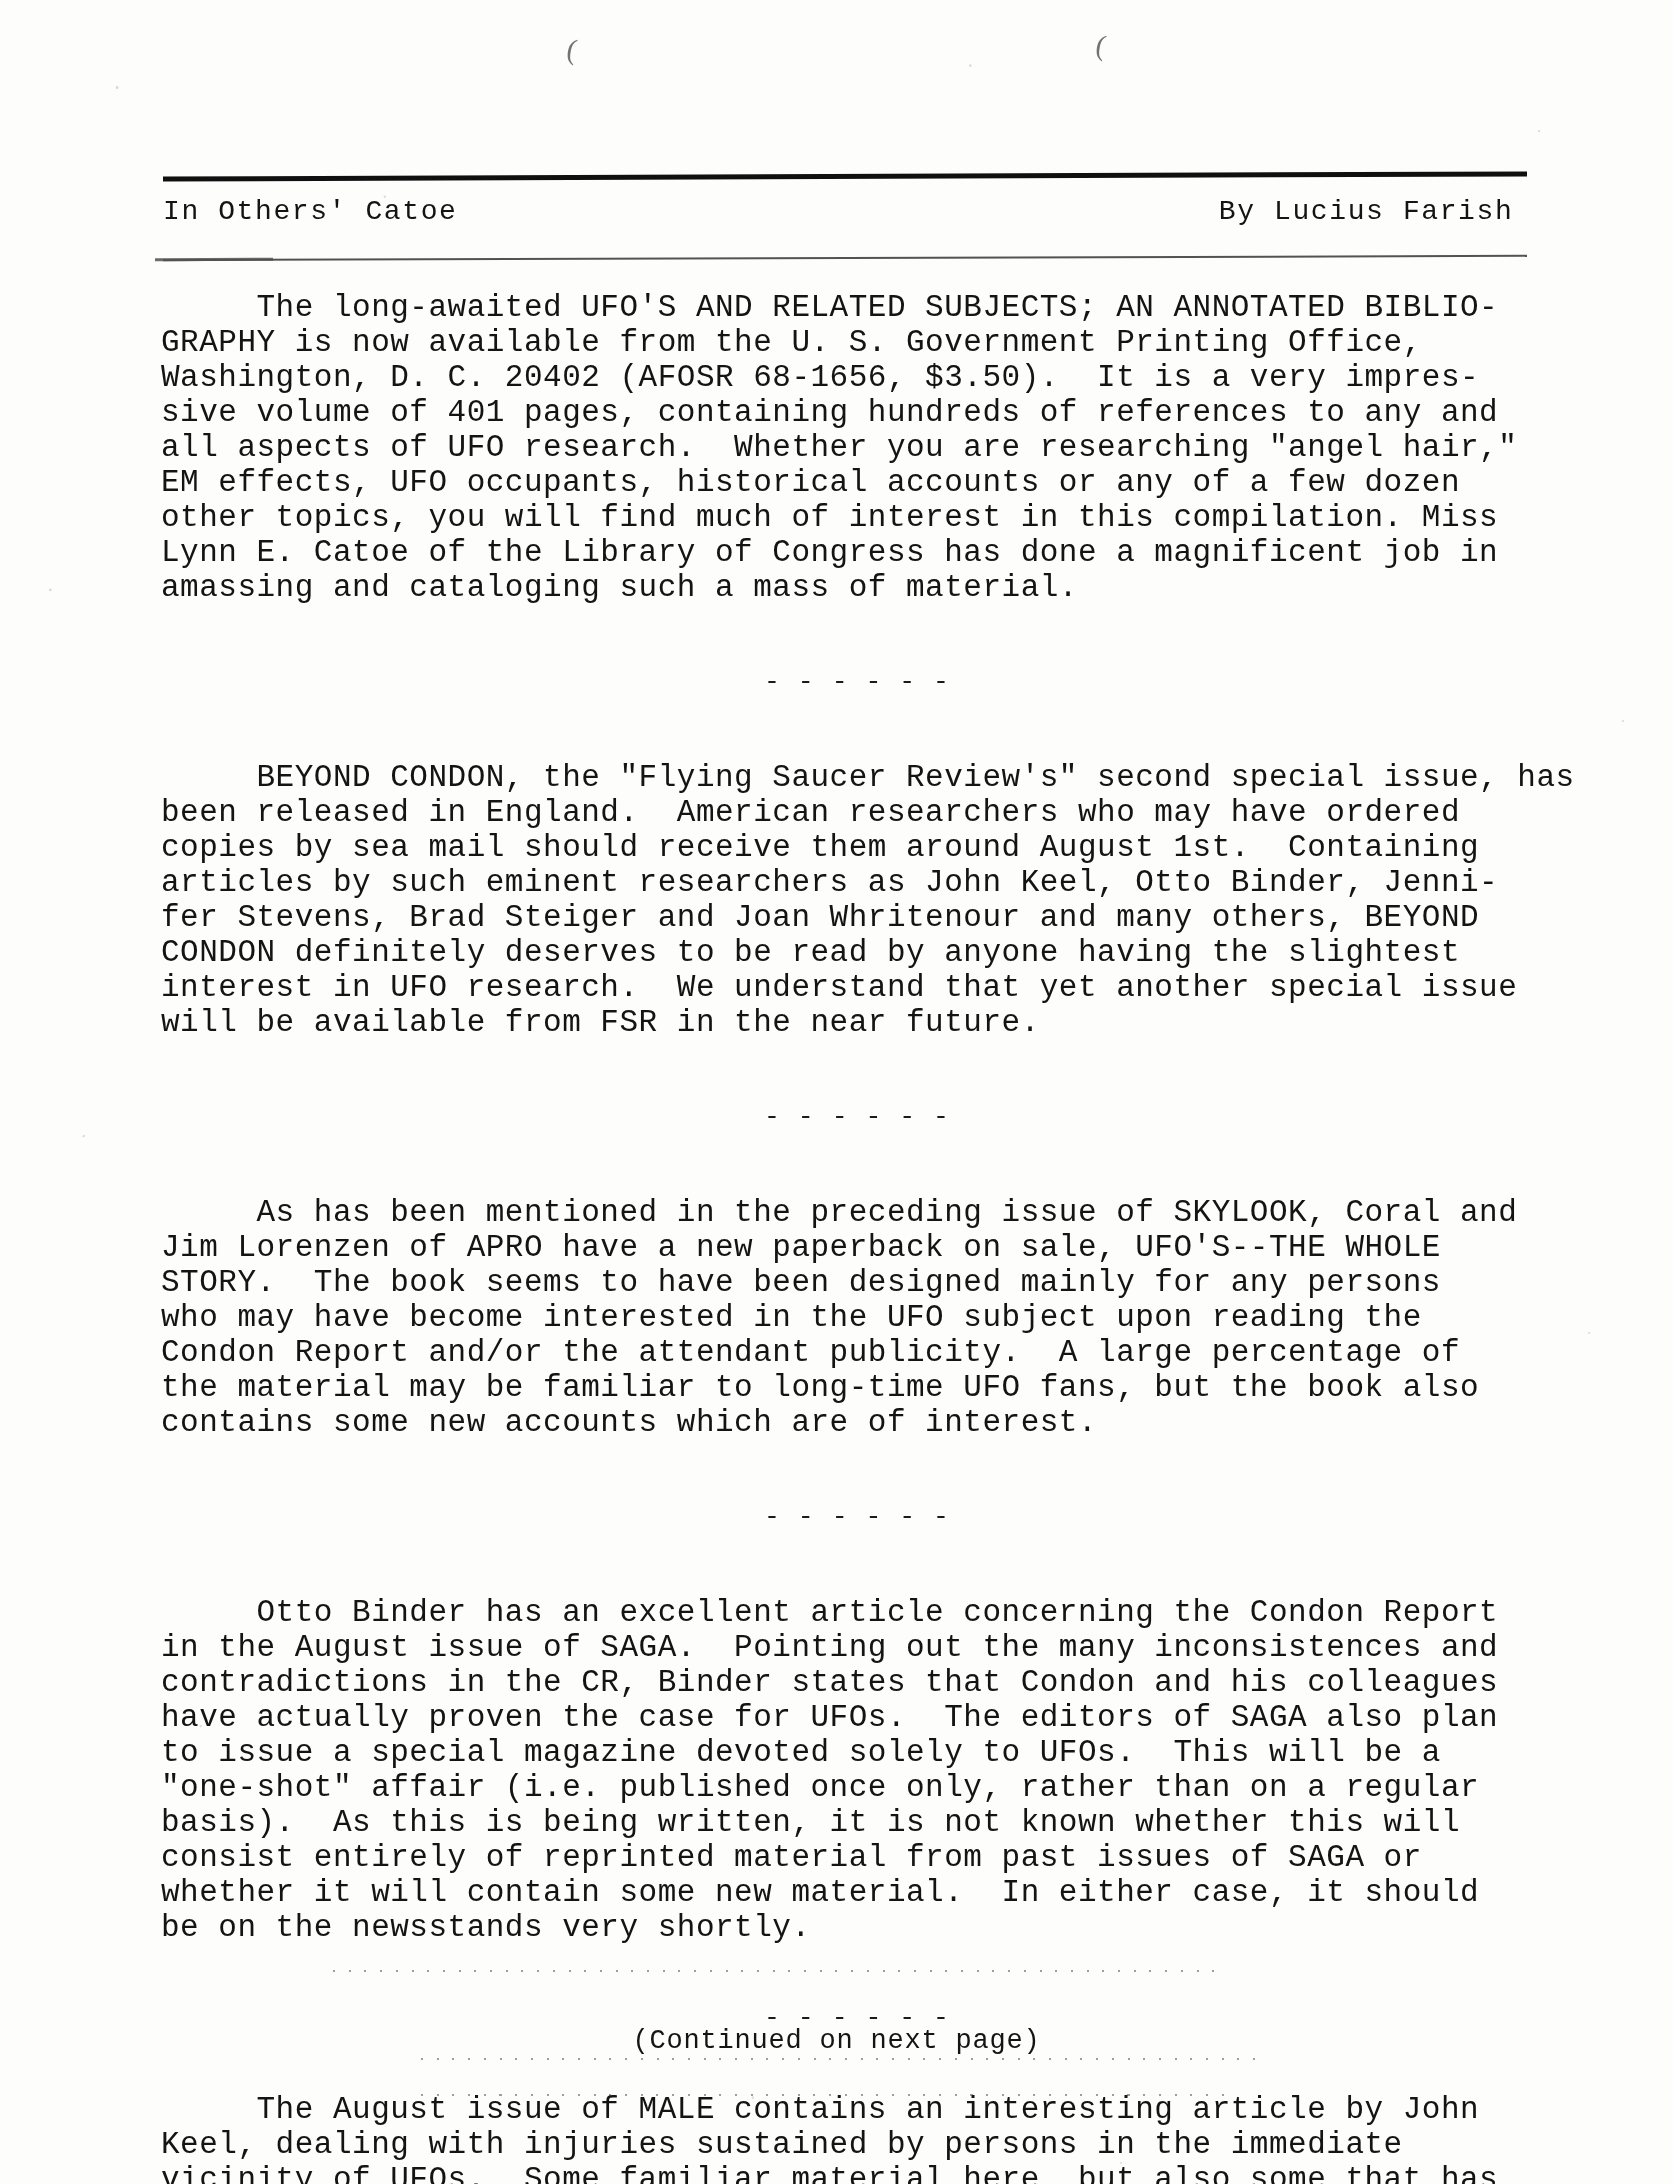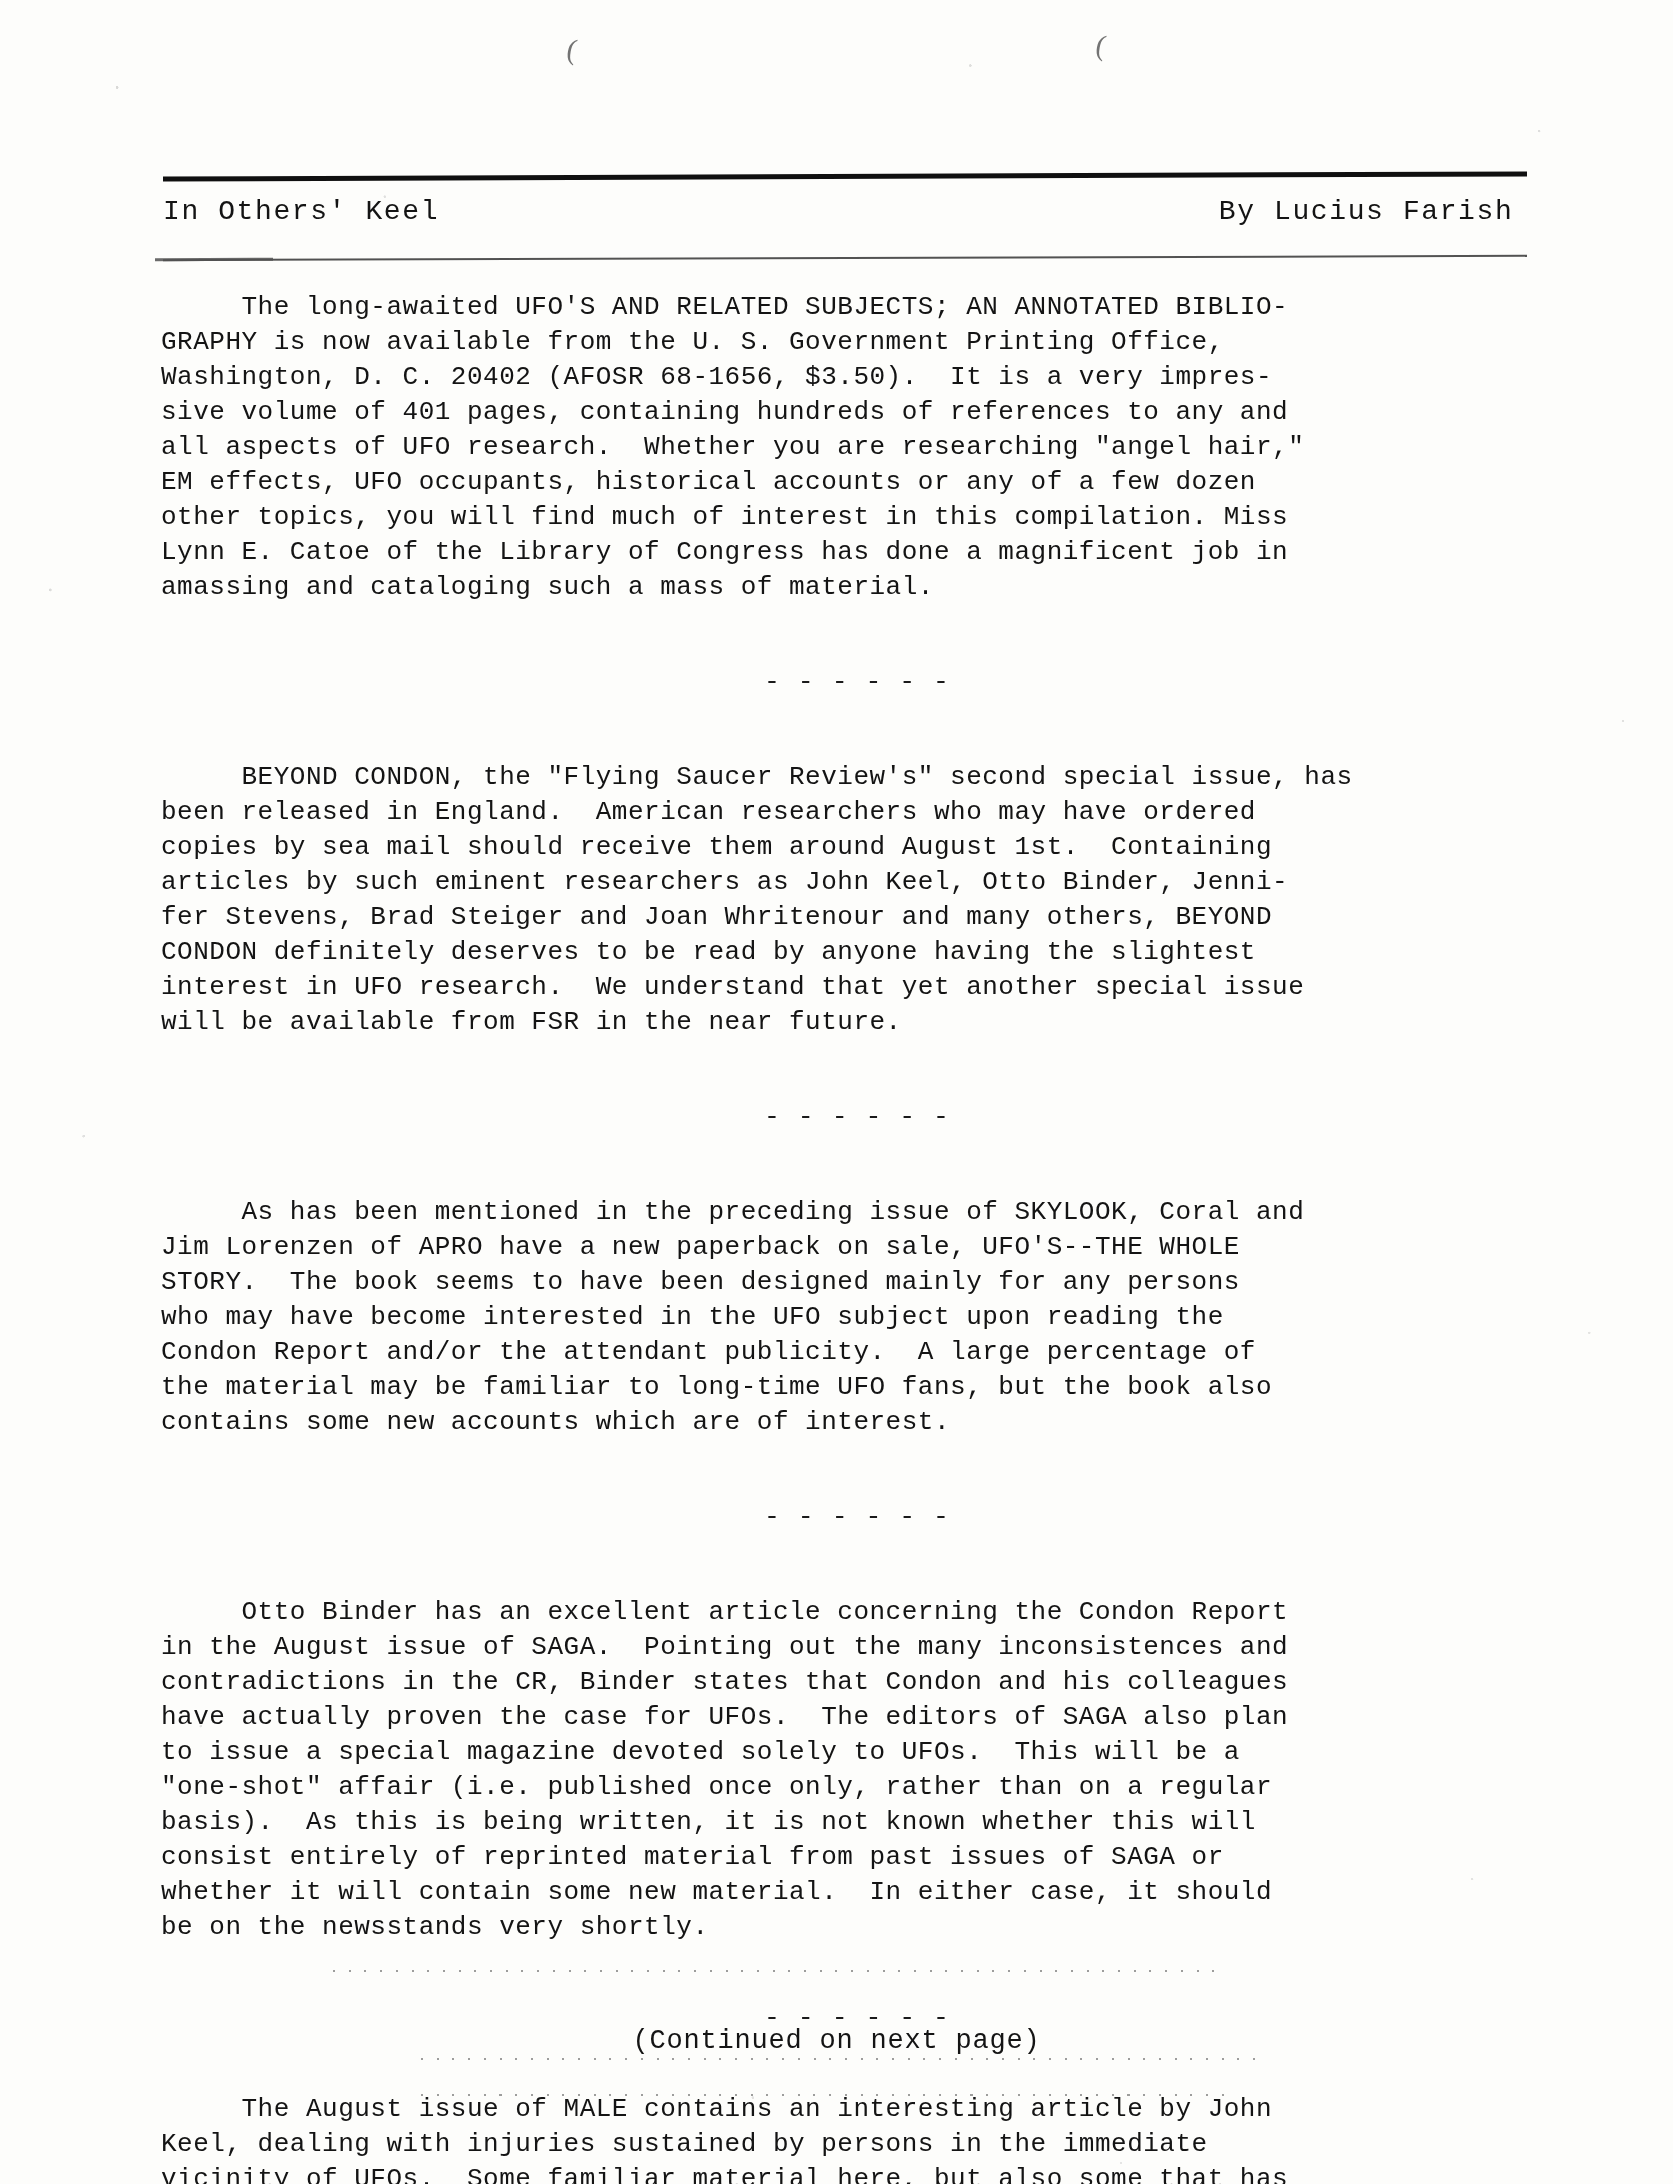--- a/index.html
+++ b/index.html
@@ -85,21 +85,21 @@
   .masthead .byline { white-space: nowrap; padding-right: 13.7px; }
 
   .body-copy {
     position: absolute;
     left: 161px;
     top: 290px;
     width: 1392px;
   }
 
   .para {
-    font-size: 26px;
+    font-size: 31px;
     line-height: 35px;
     letter-spacing: 0.5px;
     white-space: pre;
     margin: 0;
   }
 
   .sep {
     text-align: center;
     font-size: 26.5px;
     letter-spacing: 1px;
@@ -142,21 +142,21 @@
 
 <div class="page">
 
   <div class="paper-noise"></div>
   <span class="stray stray-a">(</span>
   <span class="stray stray-b">(</span>
 
   <div class="rule rule-top"></div>
 
   <div class="masthead">
-    <span class="title">In Others' Keel</span>
+    <span class="title">In Others' Catoe</span>
     <span class="byline">By Lucius Farish</span>
   </div>
 
   <div class="rule rule-bottom"></div>
 
   <div class="body-copy">
 
     <p class="para">     The long-awaited UFO'S AND RELATED SUBJECTS; AN ANNOTATED BIBLIO-
 GRAPHY is now available from the U. S. Government Printing Office,
 Washington, D. C. 20402 (AFOSR 68-1656, $3.50).  It is a very impres-

